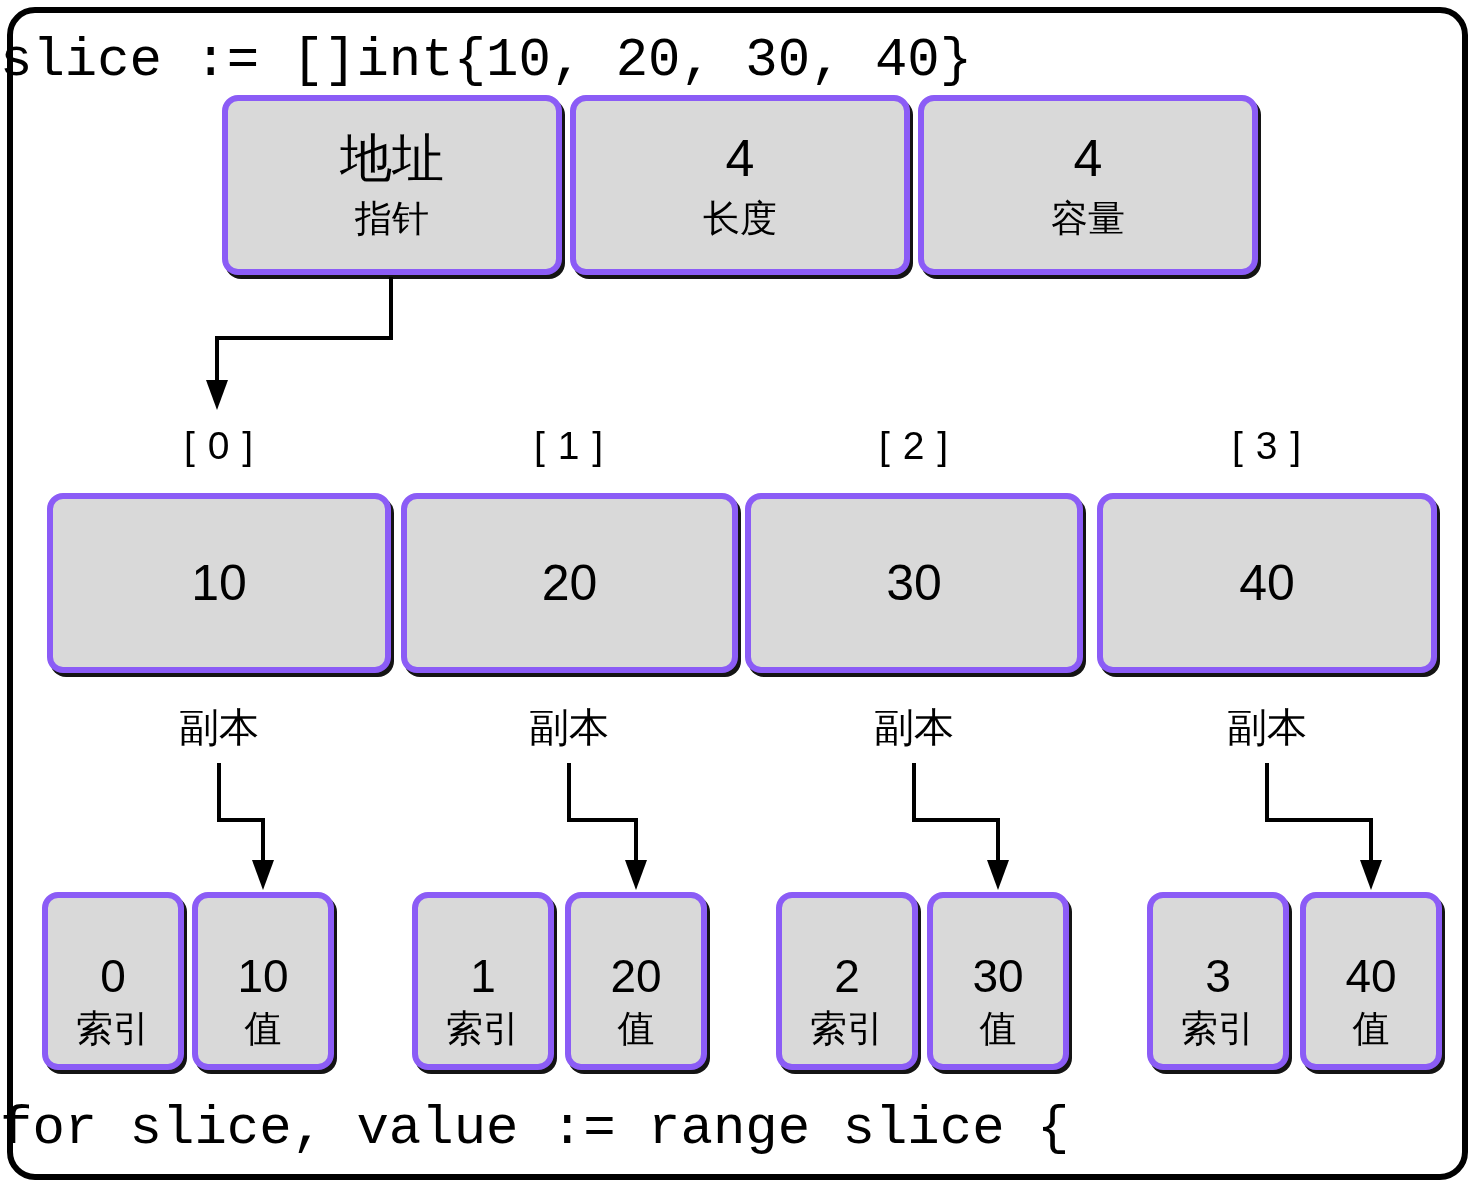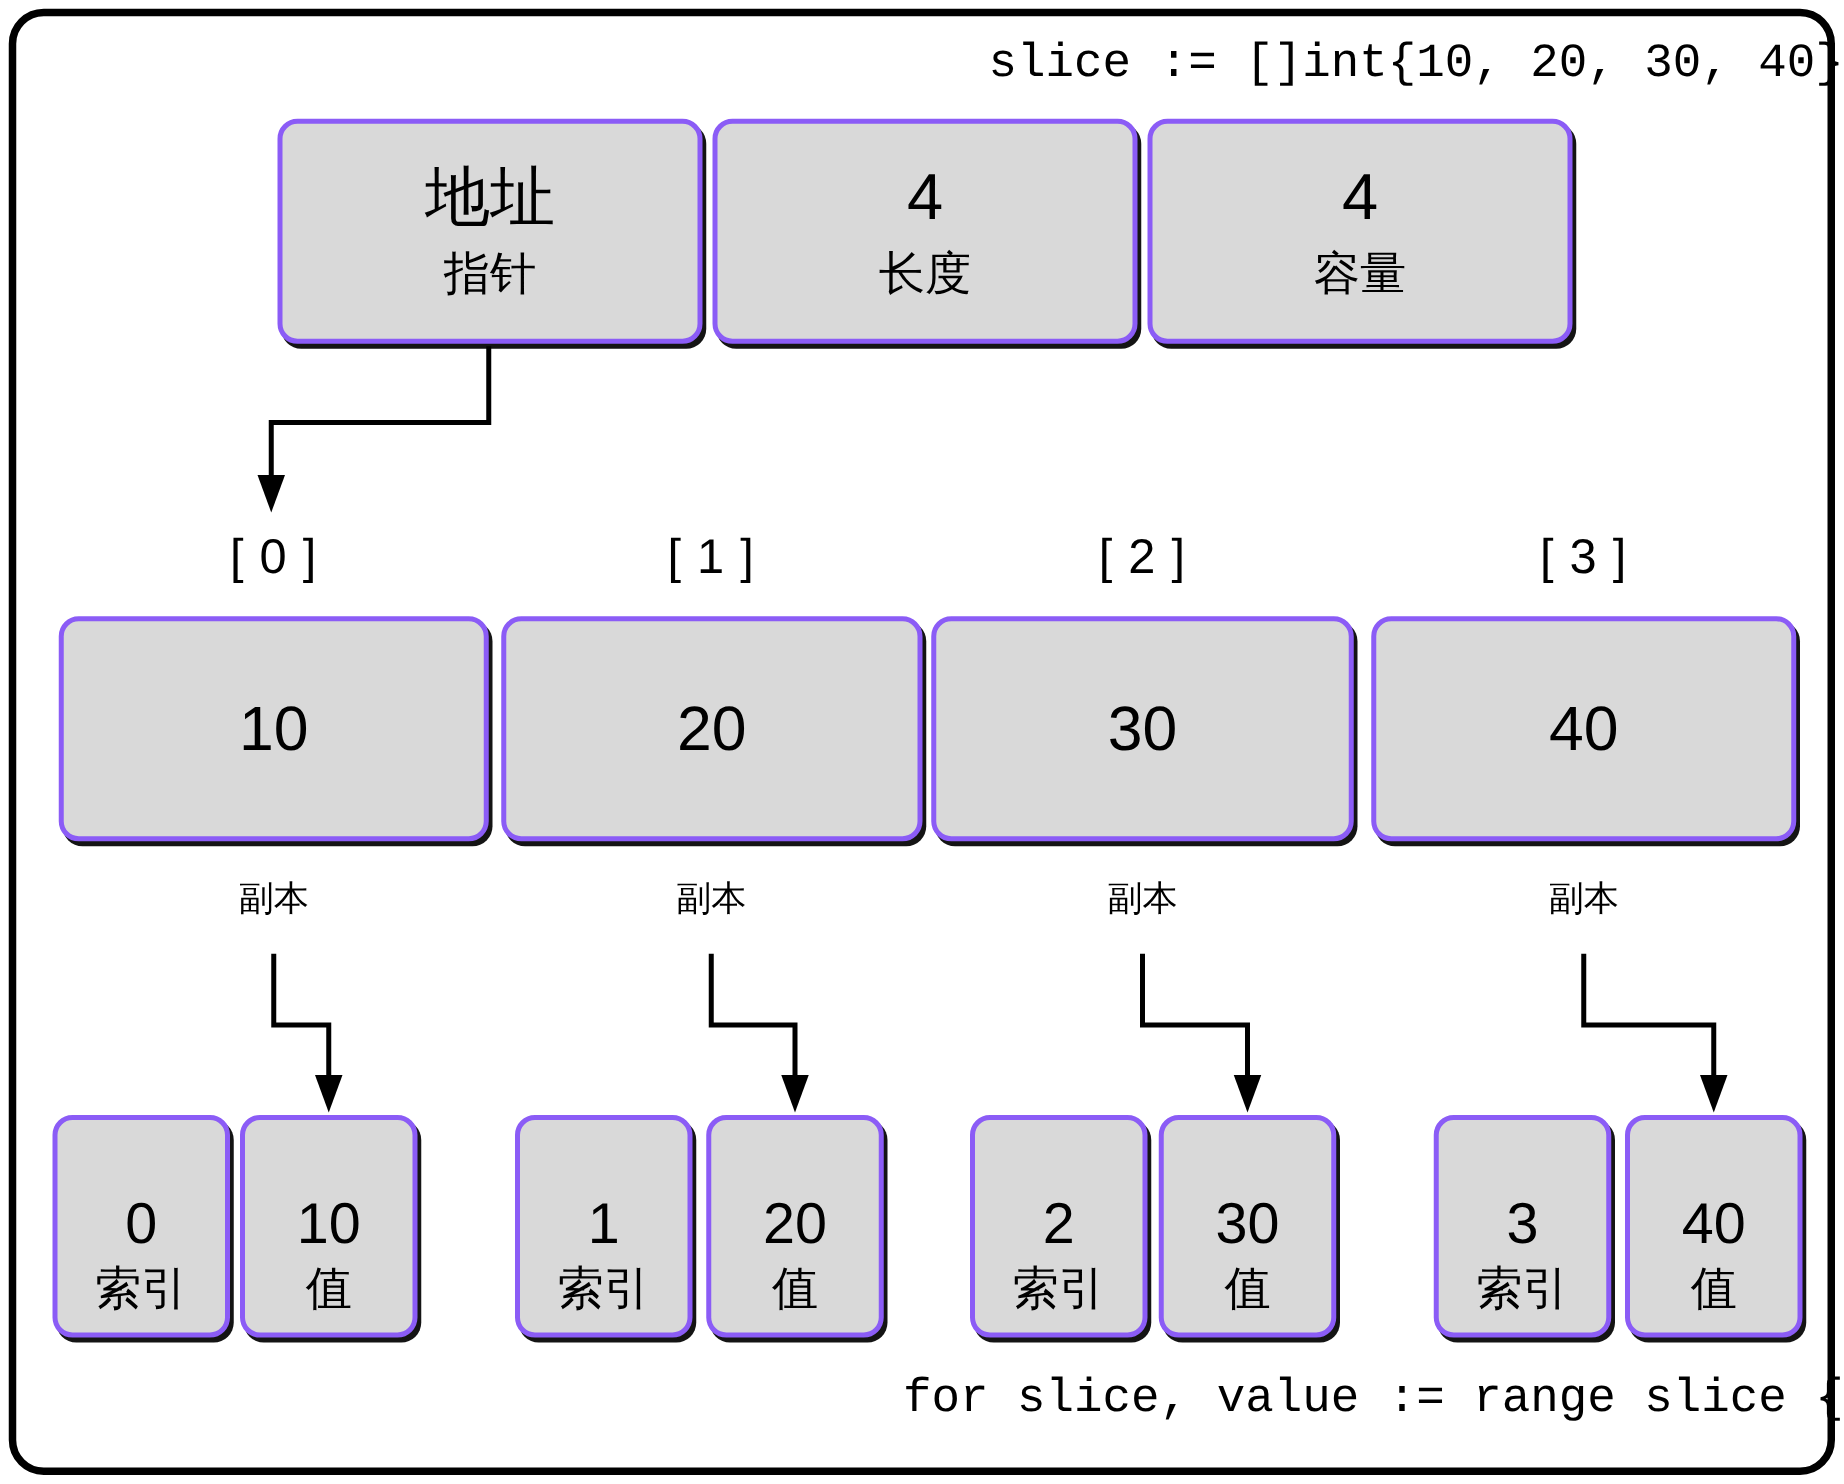--- a/index.html
+++ b/index.html
@@ -5,43 +5,43 @@
   html,body{margin:0;padding:0;background:#ffffff;}
   #canvas{
     position:relative;width:1475px;height:1187px;background:#ffffff;overflow:hidden;
     font-family:"Liberation Sans",sans-serif;color:#000;
   }
   .frame{
     position:absolute;left:7px;top:7px;right:7px;bottom:7px;
     border:6px solid #000;border-radius:28px;
   }
   .code{
-    position:absolute;left:0;width:100%;text-align:right;
+    position:absolute;left:0;width:100%;text-align:left;
     font-family:"Liberation Mono","DejaVu Sans Mono",monospace;
-    font-size:38px;white-space:pre;
+    font-size:54px;white-space:pre;
   }
   .gbox{
     position:absolute;box-sizing:border-box;background:#d9d9d9;
-    border:4px solid #8b5cf6;border-radius:16px;
+    border:6px solid #8b5cf6;border-radius:16px;
     box-shadow:3px 4px 0 rgba(0,0,0,0.92);
     display:flex;flex-direction:column;align-items:center;justify-content:center;
     text-align:center;
   }
   .hval{font-size:52px;line-height:58px;}
   .hlabel{font-size:37px;line-height:44px;margin-top:10px;}
   .aval{font-size:50px;}
   .pair-num{font-size:46px;line-height:52px;}
   .pair-label{font-size:37px;line-height:46px;margin-top:4px;}
   .small{justify-content:flex-end;padding-bottom:12px;}
   .idx-label{
     position:absolute;top:424px;width:160px;text-align:center;
     font-size:39px;letter-spacing:1px;white-space:pre;
   }
   .copy-label{
-    position:absolute;top:700px;width:160px;text-align:center;font-size:28px;
+    position:absolute;top:700px;width:160px;text-align:center;font-size:40px;
   }
   svg.arrows{position:absolute;left:0;top:0;pointer-events:none;}
   .arrow-line{stroke:#000;stroke-width:4;fill:none;}
   .arrow-head{fill:#000;stroke:none;}
 </style>
 </head>
 <body>
 
 <div id="canvas">
 

